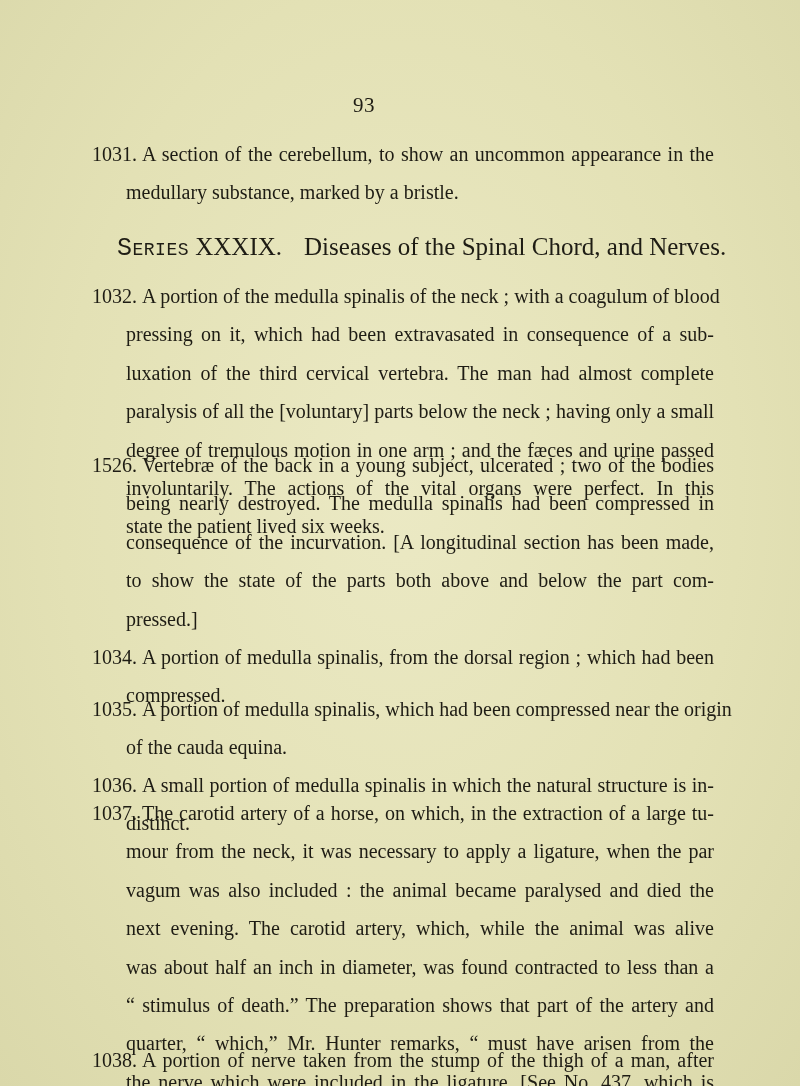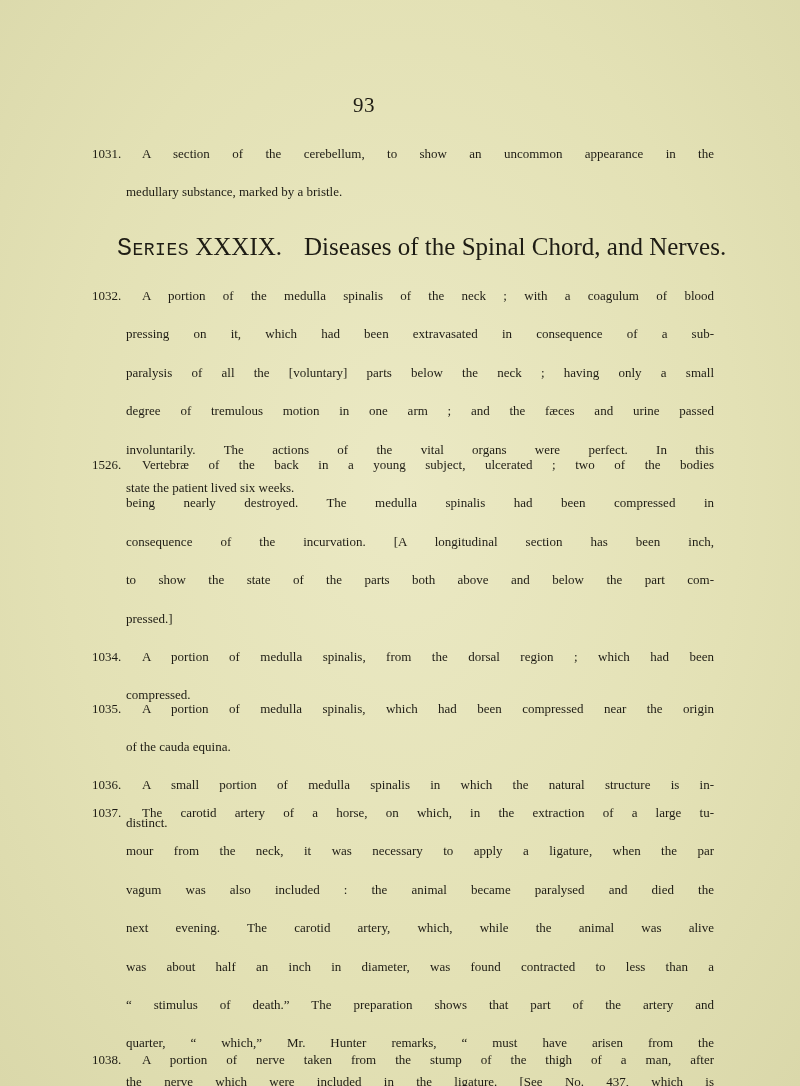--- a/index.html
+++ b/index.html
@@ -22,21 +22,21 @@
       left: 0;
       width: 728px;
       text-align: center;
       font-size: 21px;
       letter-spacing: 0.5px;
     }
     .entry {
       position: absolute;
       left: 92px;
       width: 622px;
-      font-size: 13px;
+      font-size: 20px;
       line-height: 38.4px;
       text-align: justify;
     }
     .entry .num {
       display: inline-block;
       width: 50px;
     }
     .entry-line {
       display: block;
       white-space: nowrap;
@@ -81,30 +81,31 @@
 </div>
 
 <div class="series-heading">
   <span class="sc">Series</span>
   <span>XXXIX.</span><span class="gap"></span><span>Diseases of the Spinal Chord, and Nerves.</span>
 </div>
 
 <div class="entry" style="top:277px;">
   <span class="entry-line first"><span class="num">1032.</span><span>A portion of the medulla spinalis of the neck ; with a coagulum of blood</span></span>
   <span class="entry-line cont">pressing on it, which had been extravasated in consequence of a sub-</span>
+  <span class="entry-line cont">luxation of the third cervical vertebra. The man had almost complete</span>
   <span class="entry-line cont">paralysis of all the [voluntary] parts below the neck ; having only a small</span>
   <span class="entry-line cont">degree of tremulous motion in one arm ; and the fæces and urine passed</span>
   <span class="entry-line cont">involuntarily. The actions of the vital organs were perfect. In this</span>
   <span class="entry-line cont last">state the patient lived six weeks.</span>
 </div>
 
 <div class="entry" style="top:446px;">
   <span class="entry-line first"><span class="num">1526.</span><span>Vertebræ of the back in a young subject, ulcerated ; two of the bodies</span></span>
   <span class="entry-line cont">being nearly destroyed. The medulla spinalis had been compressed in</span>
-  <span class="entry-line cont">consequence of the incurvation. [A longitudinal section has been inch,</span>
+  <span class="entry-line cont">consequence of the incurvation. [A longitudinal section has been made,</span>
   <span class="entry-line cont">to show the state of the parts both above and below the part com-</span>
   <span class="entry-line cont last">pressed.]</span>
 </div>
 
 <div class="entry" style="top:638px;">
   <span class="entry-line first"><span class="num">1034.</span><span>A portion of medulla spinalis, from the dorsal region ; which had been</span></span>
   <span class="entry-line cont last">compressed.</span>
 </div>
 
 <div class="entry" style="top:690px;">

